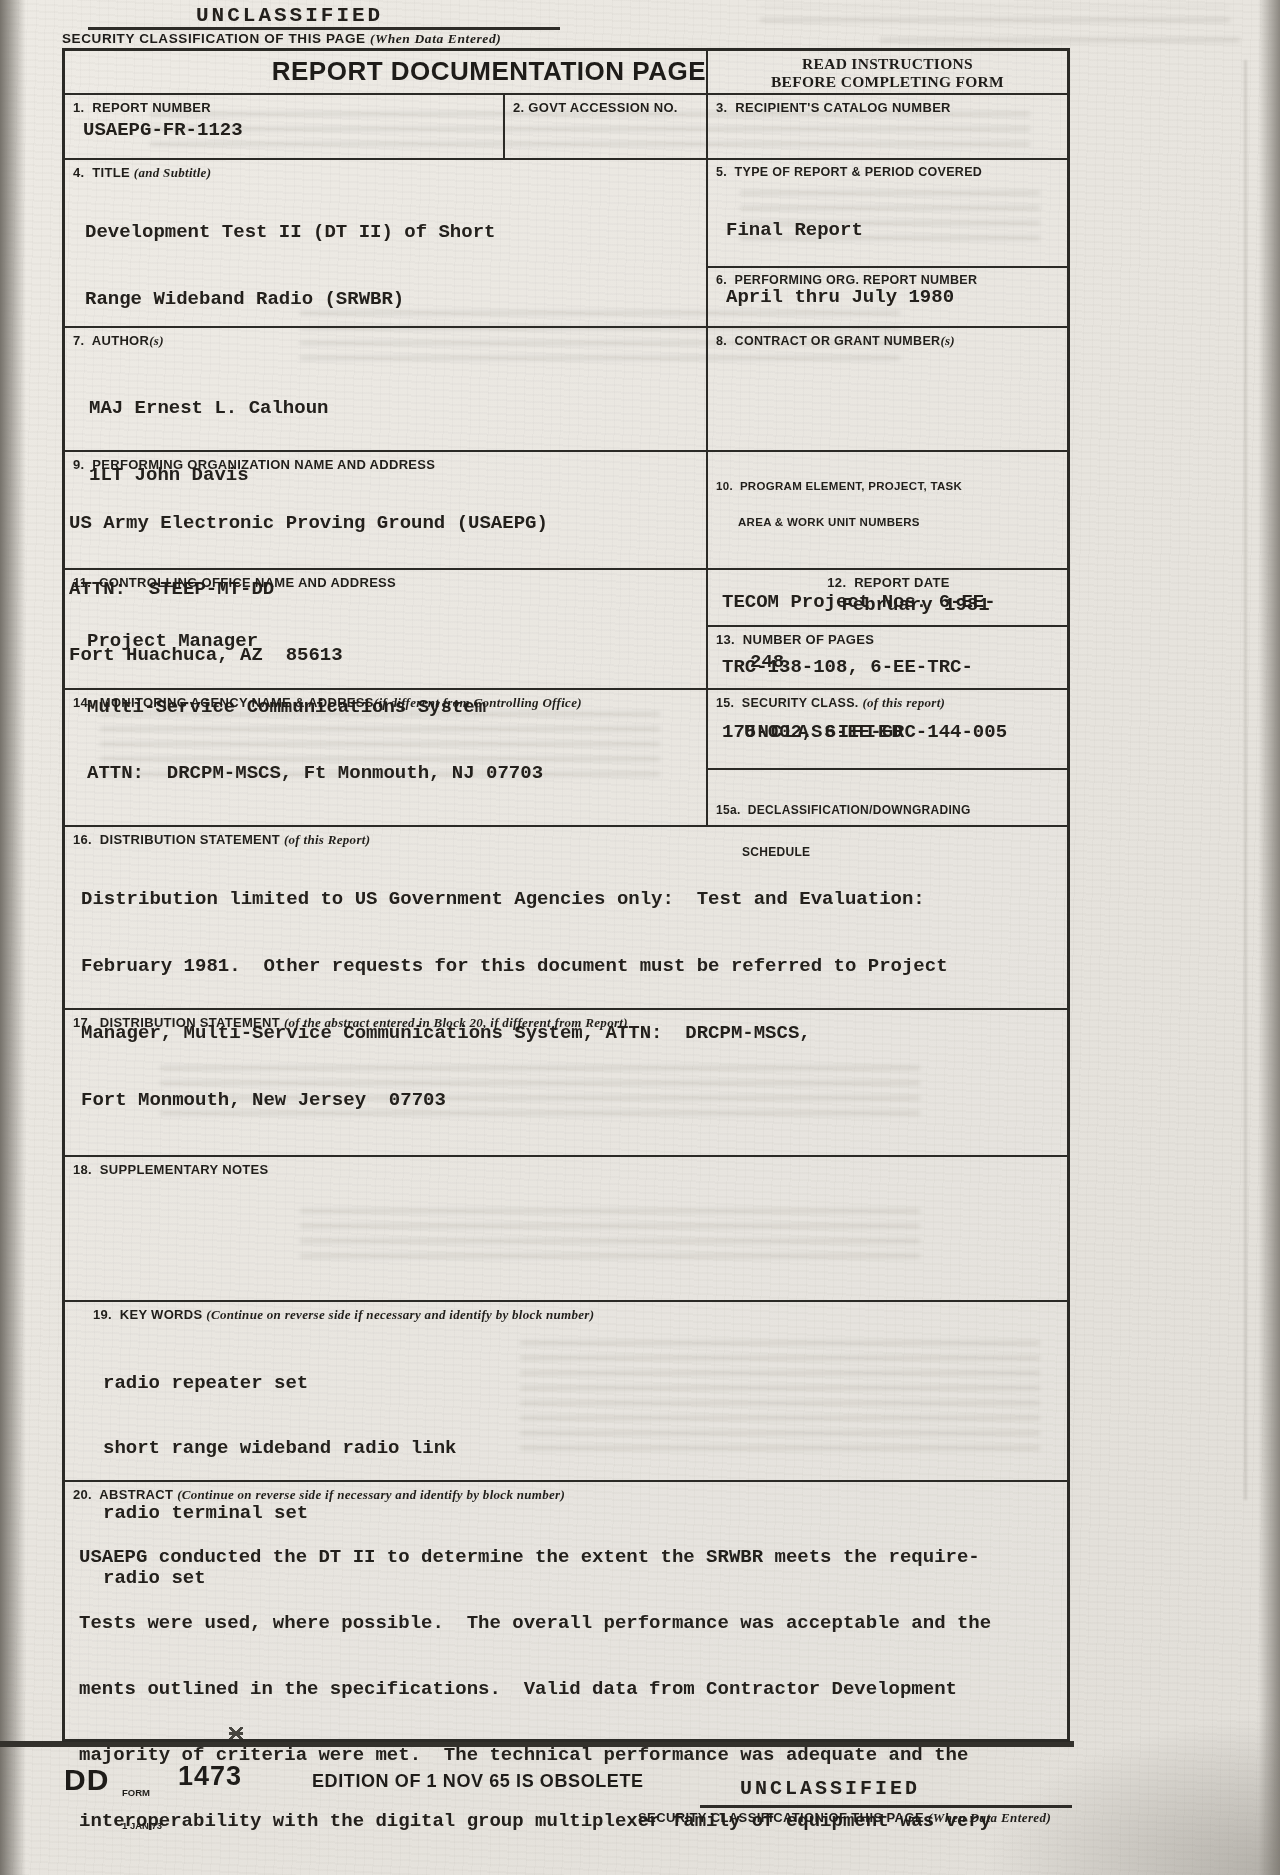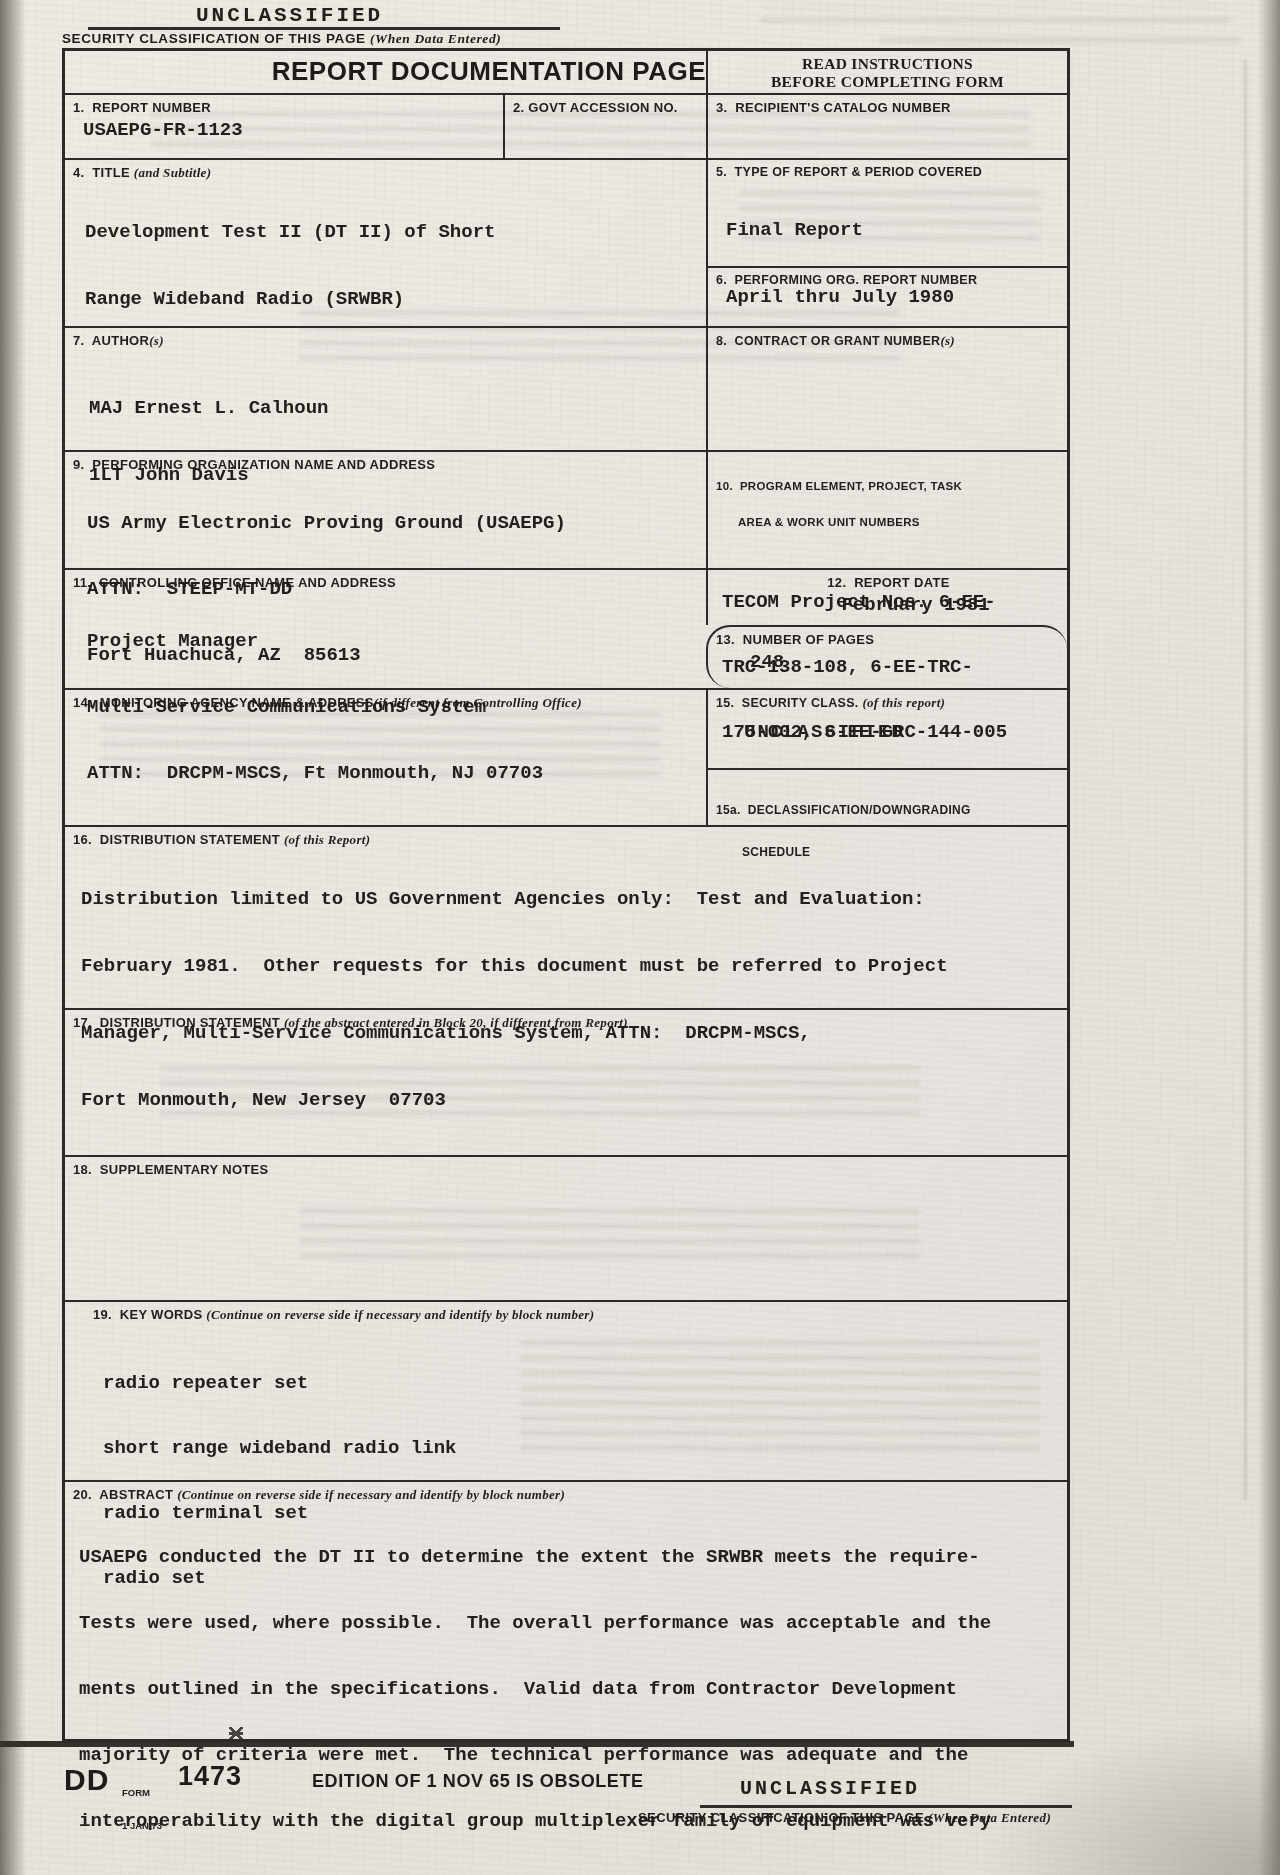--- a/index.html
+++ b/index.html
@@ -131,21 +131,21 @@
       <div class="tline">MAJ Ernest L. Calhoun</div>
       <div class="tline">1LT John Davis</div>
     </div>
   </div>
   <div class="cell bt bl" style="left:641px;top:275px;right:0;height:124px;">
     <div class="lbl" style="font-size:12.5px;"><span>8.  CONTRACT OR GRANT NUMBER</span><span class="it">(s)</span></div>
   </div>
 
   <div class="cell bt" style="left:0;top:399px;width:641px;height:118px;">
     <div class="lbl">9.  PERFORMING ORGANIZATION NAME AND ADDRESS</div>
-    <div class="mono vals" style="padding-left:22px;">
+    <div class="mono vals" style="padding-left:4px;">
       <div class="tline" style="line-height:30px;">US Army Electronic Proving Ground (USAEPG)</div>
       <div class="tline" style="line-height:30px;">ATTN:  STEEP-MT-DD</div>
       <div class="tline" style="line-height:30px;">Fort Huachuca, AZ  85613</div>
     </div>
   </div>
   <div class="cell bt bl" style="left:641px;top:399px;right:0;height:118px;">
     <div class="lbl" style="font-size:11.5px;padding-top:4px;">
       <div>10.  PROGRAM ELEMENT, PROJECT, TASK</div>
       <div style="padding-left:22px;">AREA &amp; WORK UNIT NUMBERS</div>
     </div>
@@ -161,21 +161,21 @@
     <div class="mono vals" style="padding-left:22px;">
       <div class="tline" style="line-height:30px;">Project Manager</div>
       <div class="tline" style="line-height:30px;">Multi-Service Communications System</div>
       <div class="tline" style="line-height:30px;">ATTN:  DRCPM-MSCS, Ft Monmouth, NJ 07703</div>
     </div>
   </div>
   <div class="cell bt bl" style="left:641px;top:517px;right:0;height:57px;text-align:center;">
     <div class="lbl">12.  REPORT DATE</div>
     <div class="mono tline" style="padding-left:56px;">February 1981</div>
   </div>
-  <div class="cell bt bl" style="left:641px;top:574px;right:0;height:63px;border-radius:24px;">
+  <div class="cell bt bl" style="left:641px;top:574px;right:0;height:63px;">
     <div class="lbl">13.  NUMBER OF PAGES</div>
     <div class="mono tline" style="padding-left:42px;">248</div>
   </div>
 
   <div class="cell bt" style="left:0;top:637px;width:641px;height:137px;">
     <div class="lbl"><span>14.  MONITORING AGENCY NAME &amp; ADDRESS</span><span class="it">(if different from Controlling Office)</span></div>
   </div>
   <div class="cell bt bl" style="left:641px;top:637px;right:0;height:80px;">
     <div class="lbl" style="font-size:12.5px;"><span>15.  SECURITY CLASS. </span><span class="it">(of this report)</span></div>
     <div class="mono tline" style="padding-left:36px;padding-top:6px;letter-spacing:2px;">UNCLASSIFIED</div>

